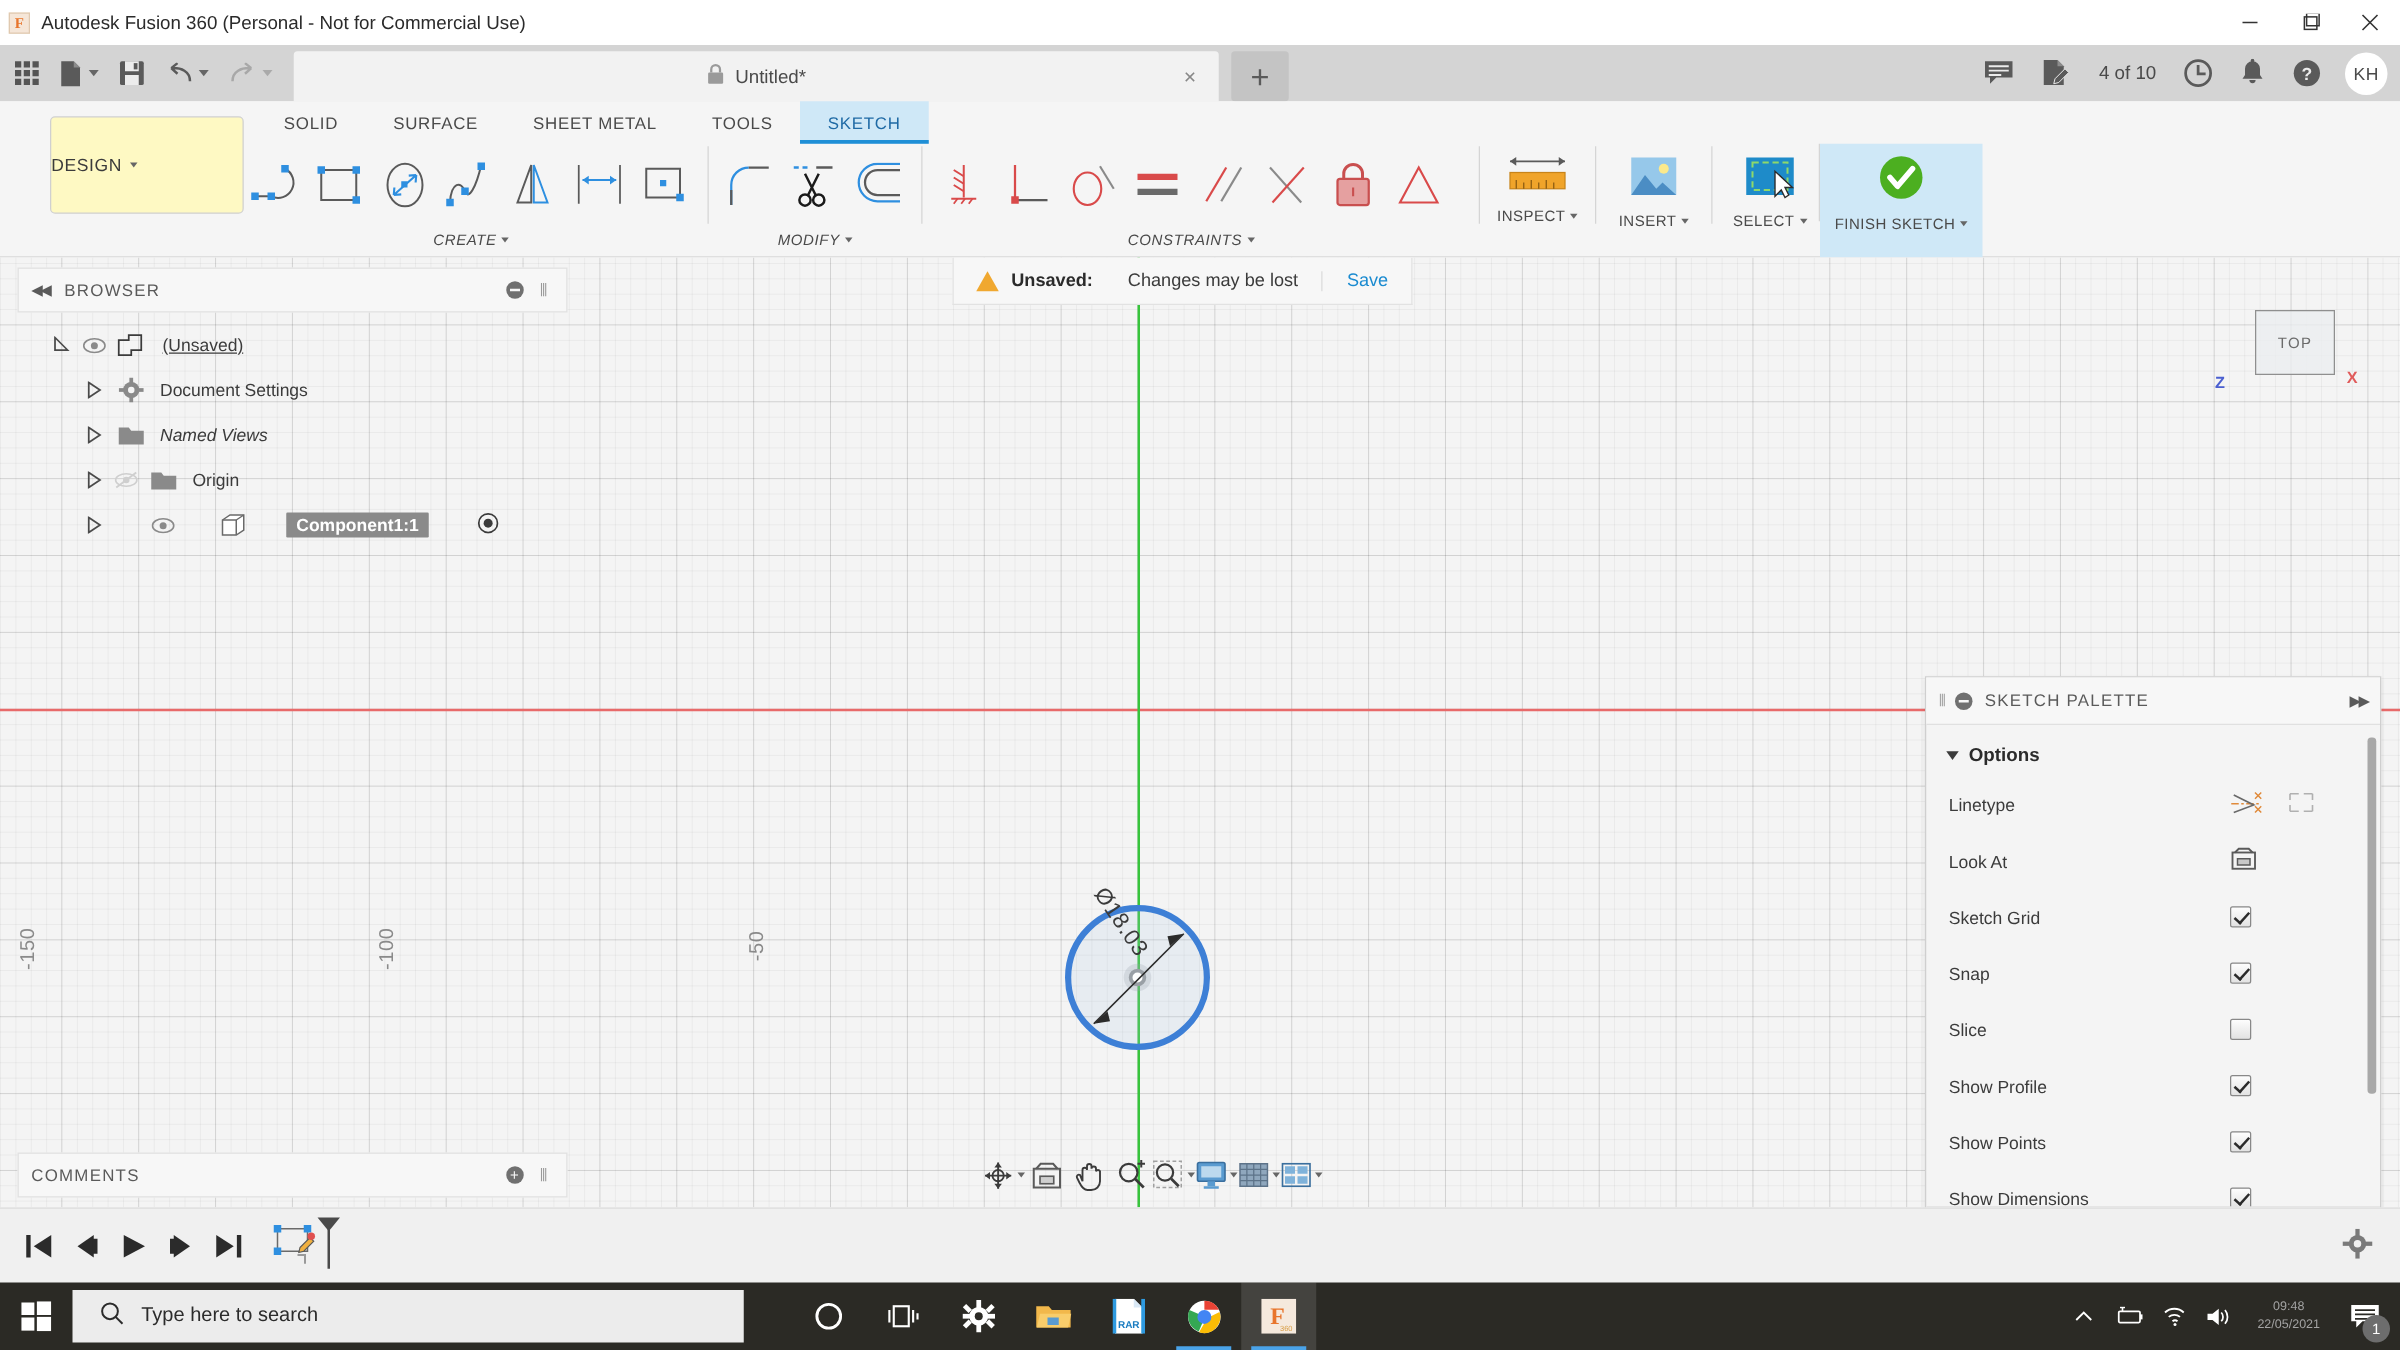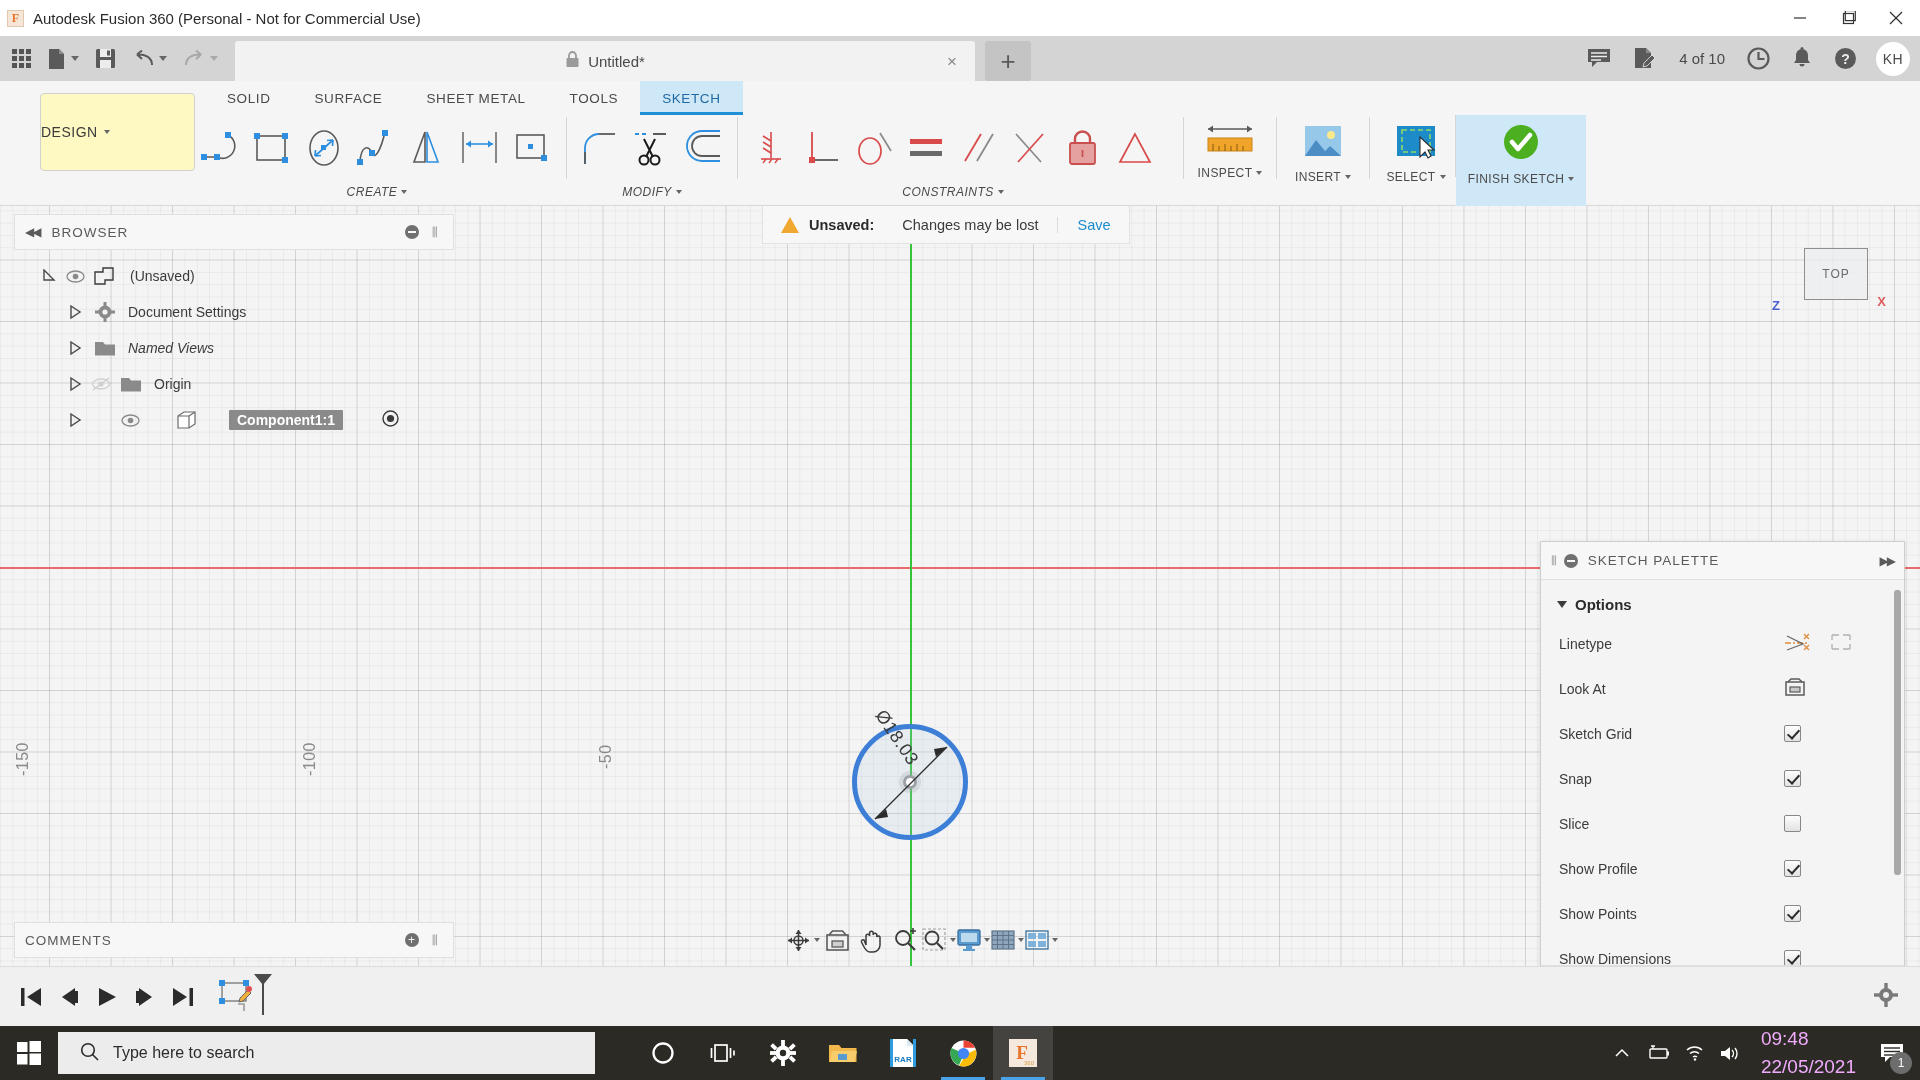--- a/index.html
+++ b/index.html
@@ -240,21 +240,21 @@
   #start { width:58px; height:54px; display:flex; align-items:center; justify-content:center; }
   #search-box {
     width:537px; height:42px; background:#ececec; display:flex; align-items:center;
     gap:14px; padding-left:22px; font-size:16px; color:#2b2b2b;
   }
   .tb-icon { width:60px; height:54px; display:flex; align-items:center; justify-content:center; position:relative; }
   .tb-icon.run:after { content:""; position:absolute; bottom:0; left:8px; right:8px; height:3px; background:#4aa3e8; }
   .tb-icon.active { background:rgba(255,255,255,0.12); }
   #tray { margin-left:auto; display:flex; align-items:center; height:54px; padding-right:6px; gap:2px; }
   .tray-ic { width:34px; height:54px; display:flex; align-items:center; justify-content:center; }
-  #clock { color:#f0abfc; font-size:19px; text-align:left; line-height:1.45; padding:0 12px; }
+  #clock { color:#a3a3a3; font-size:10px; text-align:center; line-height:1.45; padding:0 12px; }
   #notif { width:44px; height:54px; display:flex; align-items:center; justify-content:center; position:relative; }
   #notif-badge {
     position:absolute; right:2px; bottom:6px; width:22px; height:22px; border-radius:50%;
     background:#6d6d6d; color:#fff; font-size:12px; display:flex; align-items:center; justify-content:center;
   }
 </style>
 </head>
 <body>
 
 <div id="titlebar">
@@ -649,21 +649,21 @@
   <div id="browser-hdr">
     <span id="browser-collapse">◀◀</span>
     <span>BROWSER</span>
     <span id="browser-min">
         <i></i>
       </span>
     <span id="browser-grip">⦀</span>
   </div>
 
   <div id="tree">
-    <div class="tree-row" style="padding-left:22px;">
+    <div class="tree-row" style="padding-left:22px;text-decoration:underline;">
       <span class="tw">
         <svg width="14" height="14">
             <path d="M2 1 L12 11 H2 z" fill="none" stroke="#4a4a4a" stroke-width="1.4"></path>
           </svg>
       </span>
       <span class="tw">
         <svg width="19" height="13">
             <ellipse cx="9.5" cy="6.5" rx="8.5" ry="5.5" fill="none" stroke="#8a8a8a" stroke-width="1.3"></ellipse>
             <circle cx="9.5" cy="6.5" r="2.8" fill="#8a8a8a"></circle>
           </svg>

